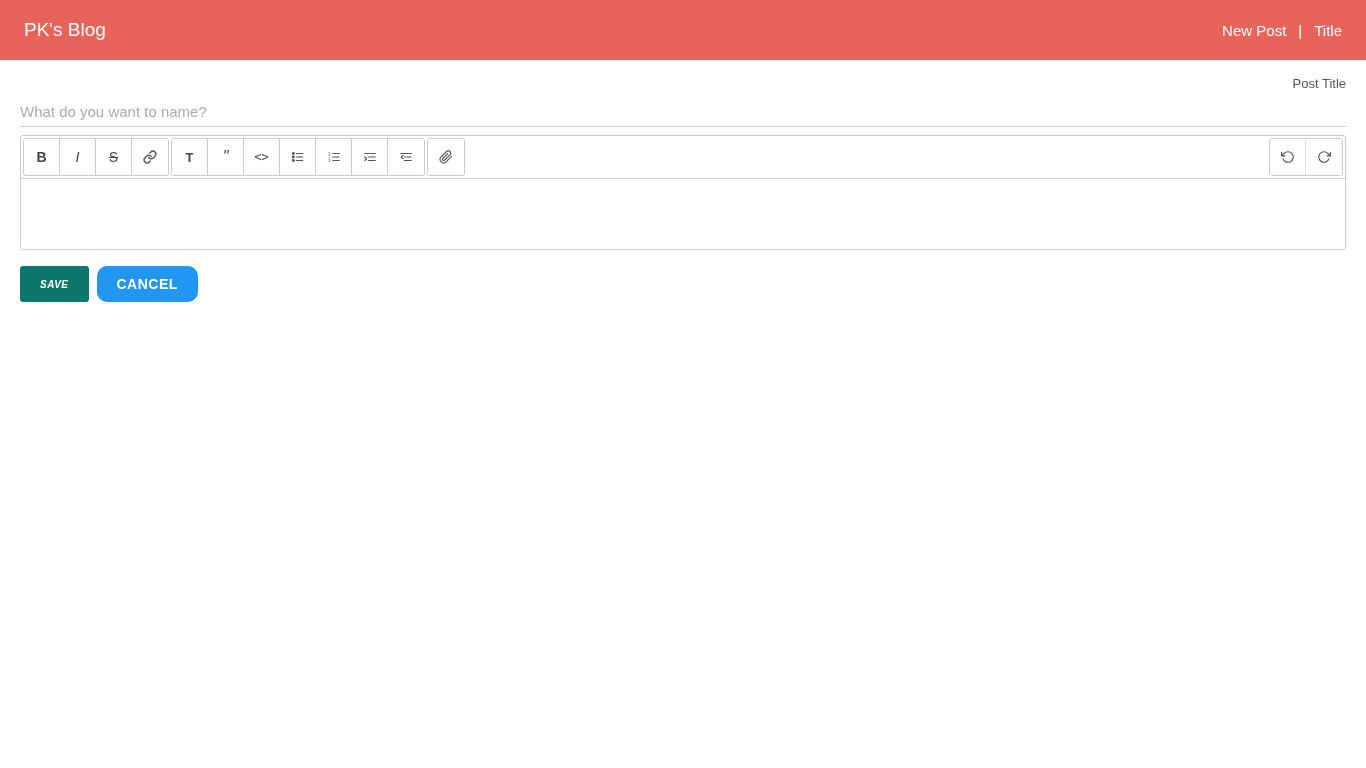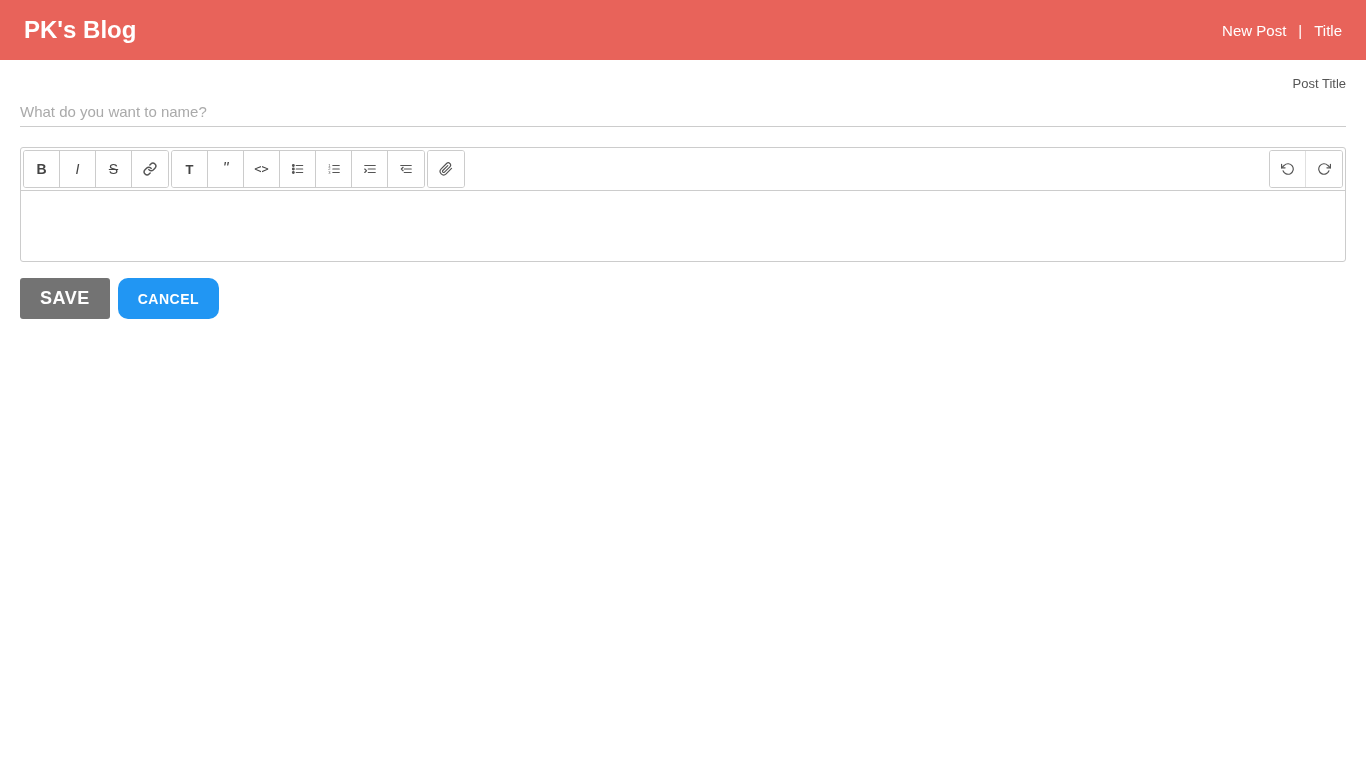--- a/index.html
+++ b/index.html
@@ -21,22 +21,22 @@
       background-color: #e8635a;
       display: flex;
       align-items: center;
       justify-content: space-between;
       padding: 0 24px;
       height: 60px;
     }
 
     .header-title {
       color: #fff;
-      font-size: 24px;
-      font-weight: 700;
+      font-size: 19px;
+      font-weight: 400;
     }
 
     .header-nav {
       display: flex;
       align-items: flex-end;
       gap: 12px;
     }
 
     .header-nav-link {
       color: #fff;
@@ -65,21 +65,21 @@
     }
 
     .post-title-input {
       width: 100%;
       border: none;
       border-bottom: 1px solid #ccc;
       outline: none;
       font-size: 15px;
       color: #aaa;
       padding: 6px 0;
-      margin-bottom: 20px;
+      margin-bottom: 8px;
       background: transparent;
     }
 
     .post-title-input::placeholder {
       color: #aaa;
     }
 
     .toolbar-btn {
       background: #fff;
       border: none;
@@ -173,29 +173,30 @@
     }
 
     
     .action-buttons {
       display: flex;
       gap: 8px;
       margin-top: 16px;
     }
 
     .btn-save {
-      background-color: #737373;
+      background-color: #0f766e;
       color: #fff;
       border: none;
       padding: 10px 20px;
-      font-size: 18px;
+      font-size: 10px;
       font-weight: 600;
       cursor: pointer;
       border-radius: 3px;
       letter-spacing: 0.5px;
+      font-style: italic;
     }
 
     .btn-cancel {
       background-color: #2196f3;
       color: #fff;
       border: none;
       padding: 10px 20px;
       font-size: 14px;
       font-weight: 600;
       cursor: pointer;

